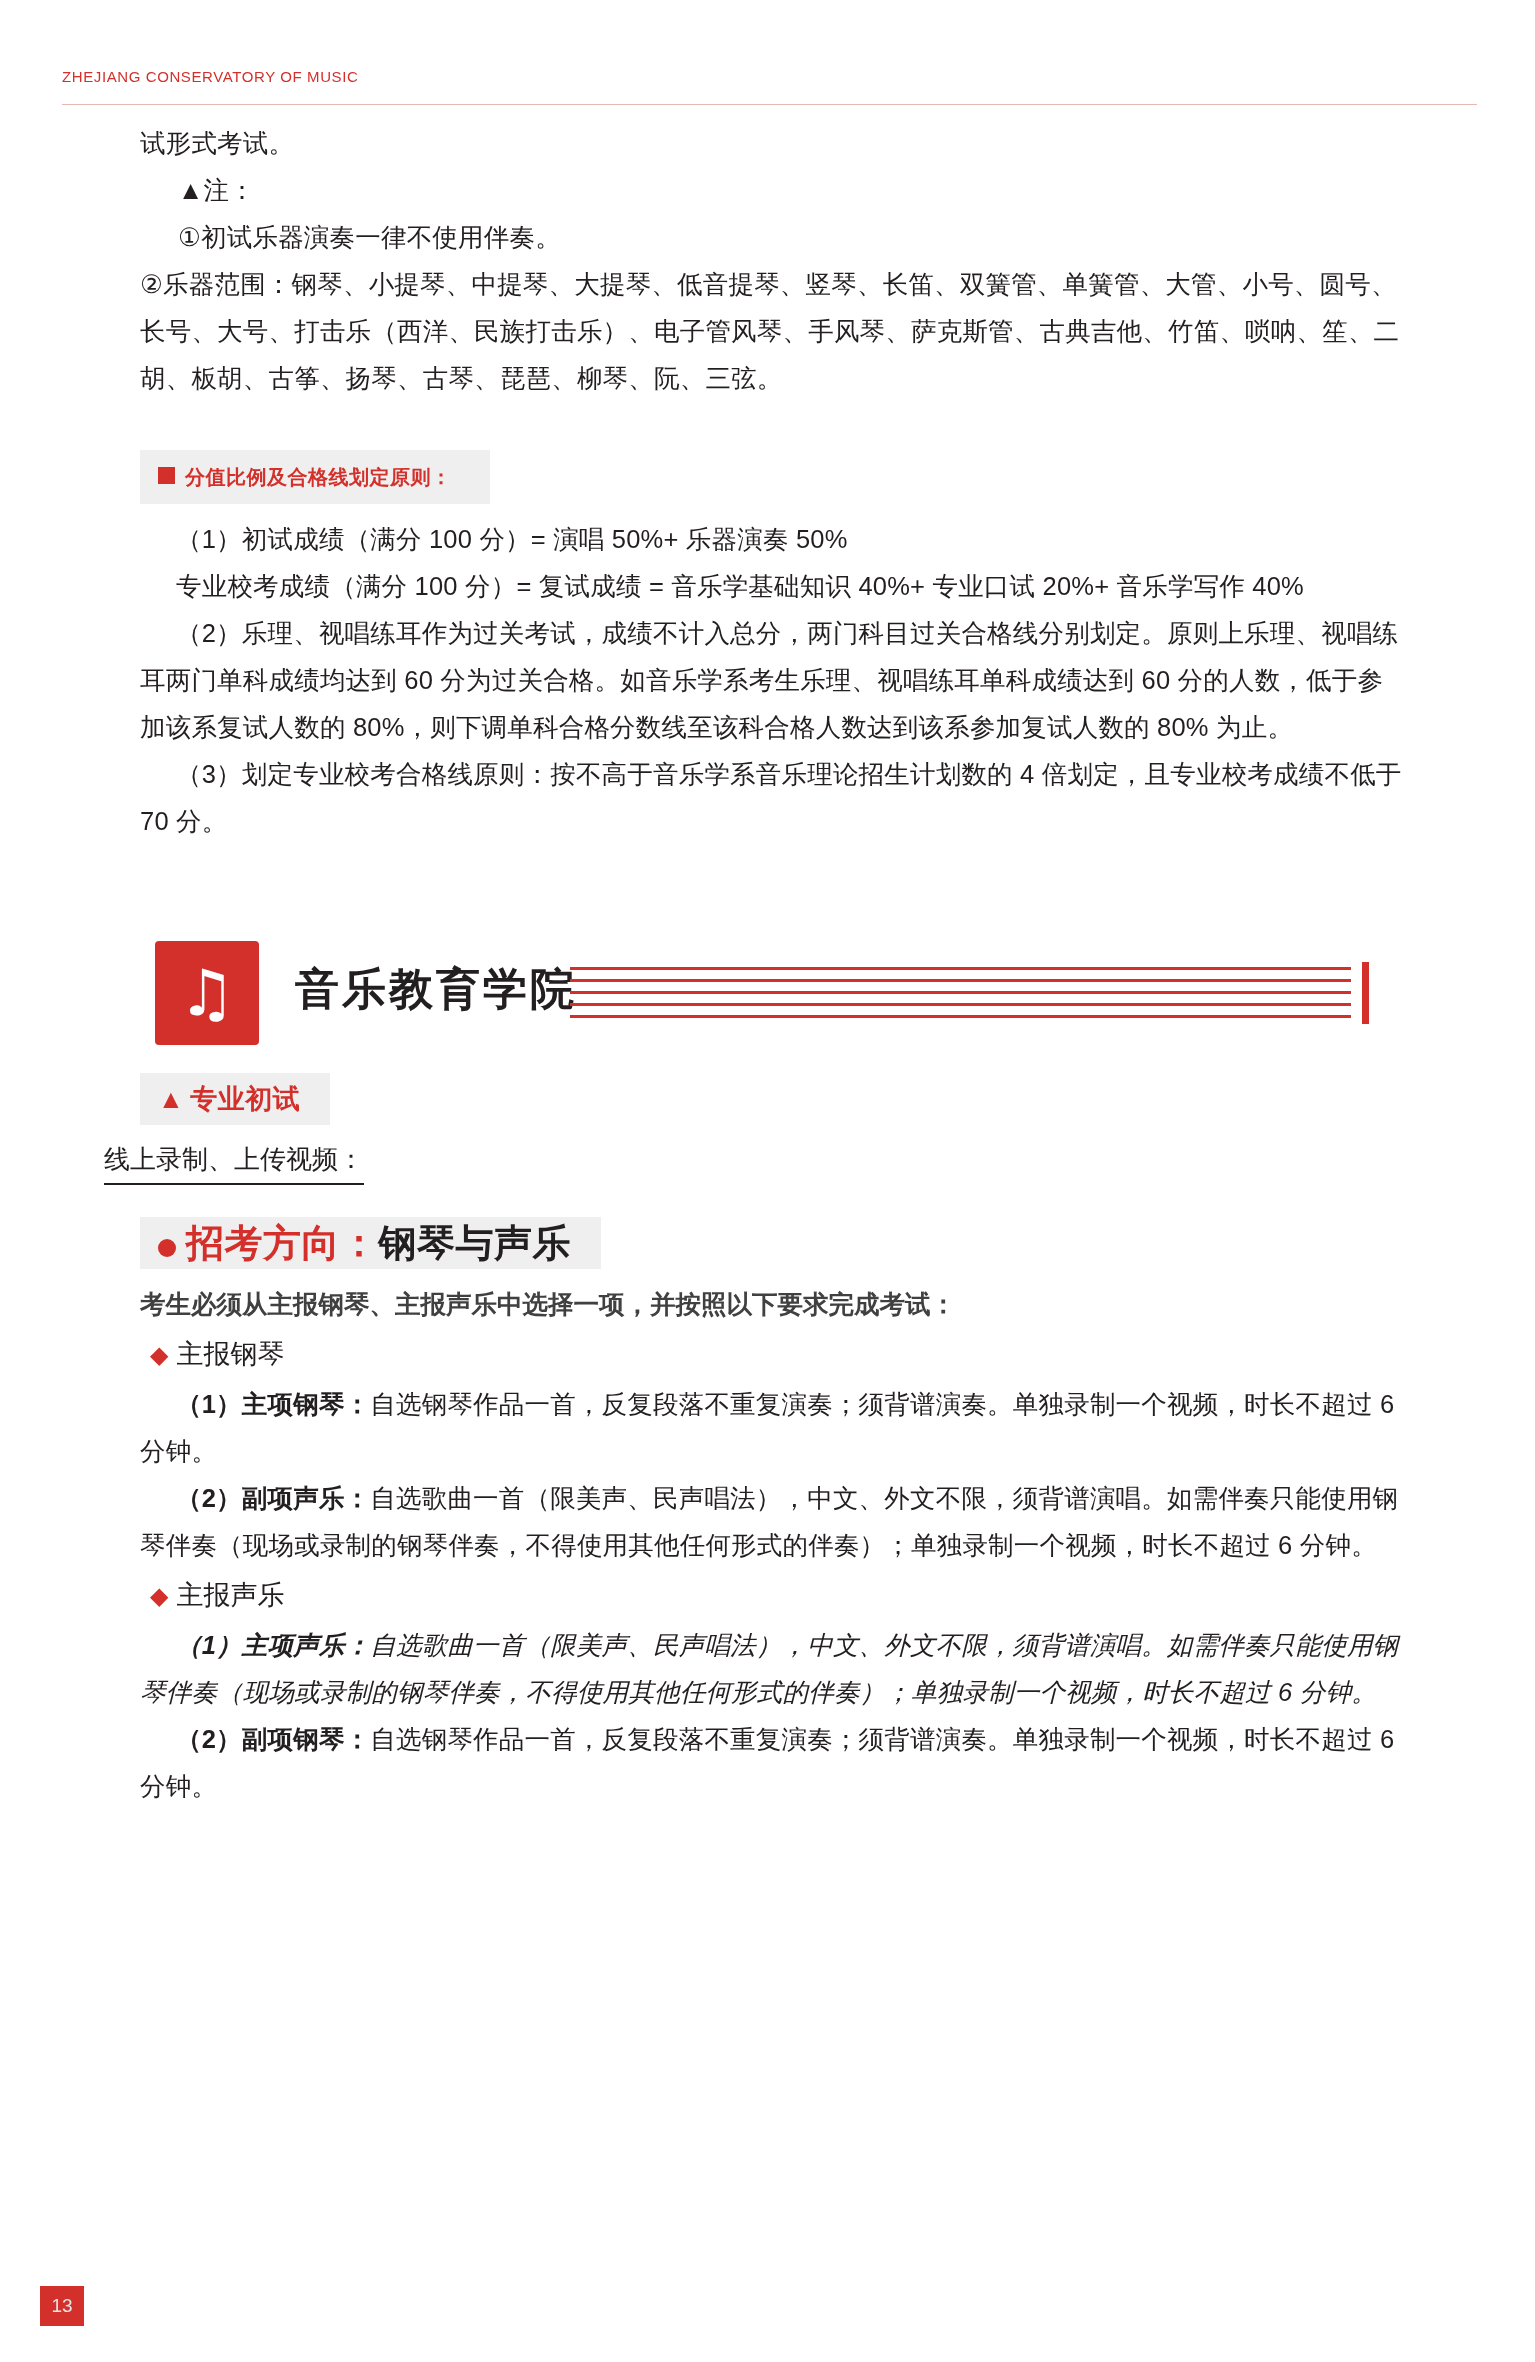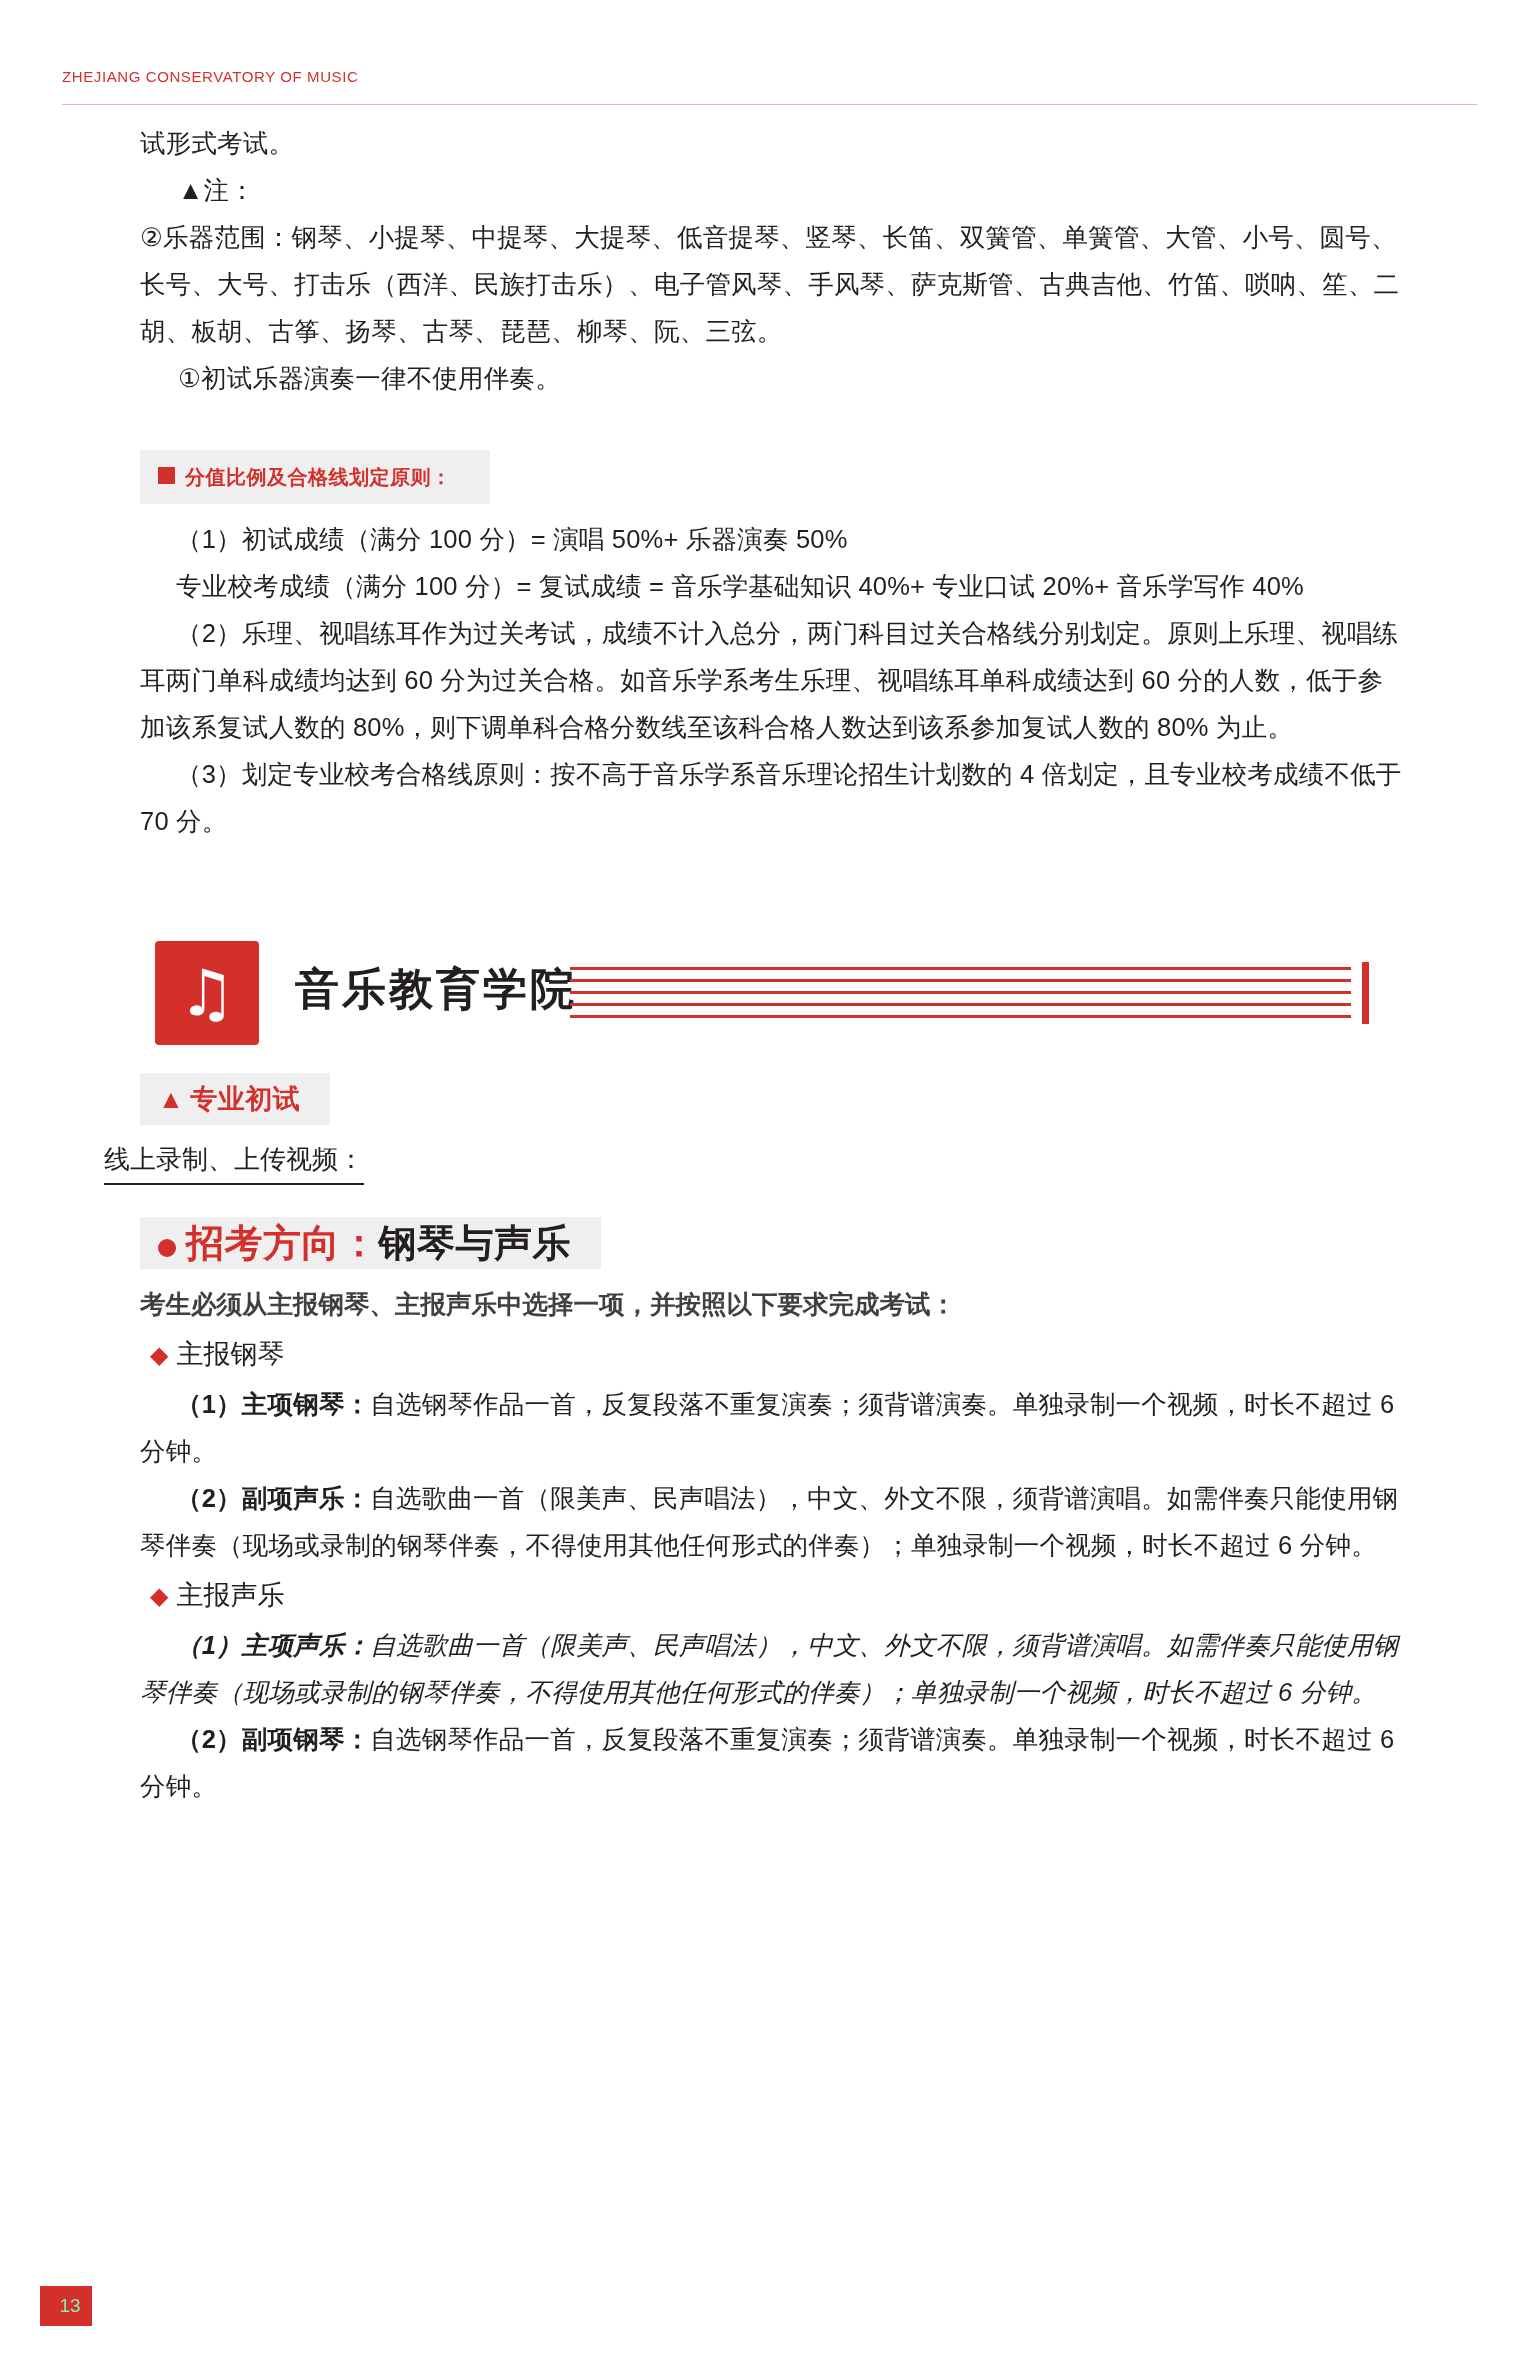--- a/index.html
+++ b/index.html
@@ -201,50 +201,49 @@
   }
 
   
   .page-number {
     position: absolute;
     left: 40px;
     bottom: 36px;
     width: 44px;
     height: 40px;
     background: #d3302b;
-    color: #86efac;
+    color: #e5e5e5;
     font-size: 19px;
     line-height: 40px;
     text-align: center;
     font-family: "Liberation Sans", sans-serif;
-    padding-left: 8px;
   }
 
   .spacer-sm { height: 10px; }
   .spacer-md { height: 26px; }
 </style>
 </head>
 <body>
 
 <div class="page-header">
   <div class="header-title">ZHEJIANG CONSERVATORY OF MUSIC</div>
   <div class="header-rule"></div>
 </div>
 
 <div class="content">
 
   <div class="para indent-0">试形式考试。</div>
 
   <div class="para" style="margin-left:178px;">▲注：</div>
 
+  <div class="para" style="margin-left:178px;margin-right:140px;">①初试乐器演奏一律不使用伴奏。</div>
+
   <div class="para" style="margin-left:178px;margin-right:130px;text-indent:0;">
     <span style="display:block;margin-left:-38px;">②乐器范围：钢琴、小提琴、中提琴、大提琴、低音提琴、竖琴、长笛、双簧管、单簧管、大管、小号、圆号、长号、大号、打击乐（西洋、民族打击乐）、电子管风琴、手风琴、萨克斯管、古典吉他、竹笛、唢呐、笙、二胡、板胡、古筝、扬琴、古琴、琵琶、柳琴、阮、三弦。</span>
   </div>
-
-  <div class="para" style="margin-left:178px;margin-right:140px;">①初试乐器演奏一律不使用伴奏。</div>
 
   <div class="spacer-md"></div>
 
   <div class="bar-wrap">
     <div class="bar">
       <span class="marker-square"></span><span>分值比例及合格线划定原则：</span>
     </div>
   </div>
 
   <div class="para hang" style="text-indent:36px;">（1）初试成绩（满分 100 分）= 演唱 50%+ 乐器演奏 50%</div>

